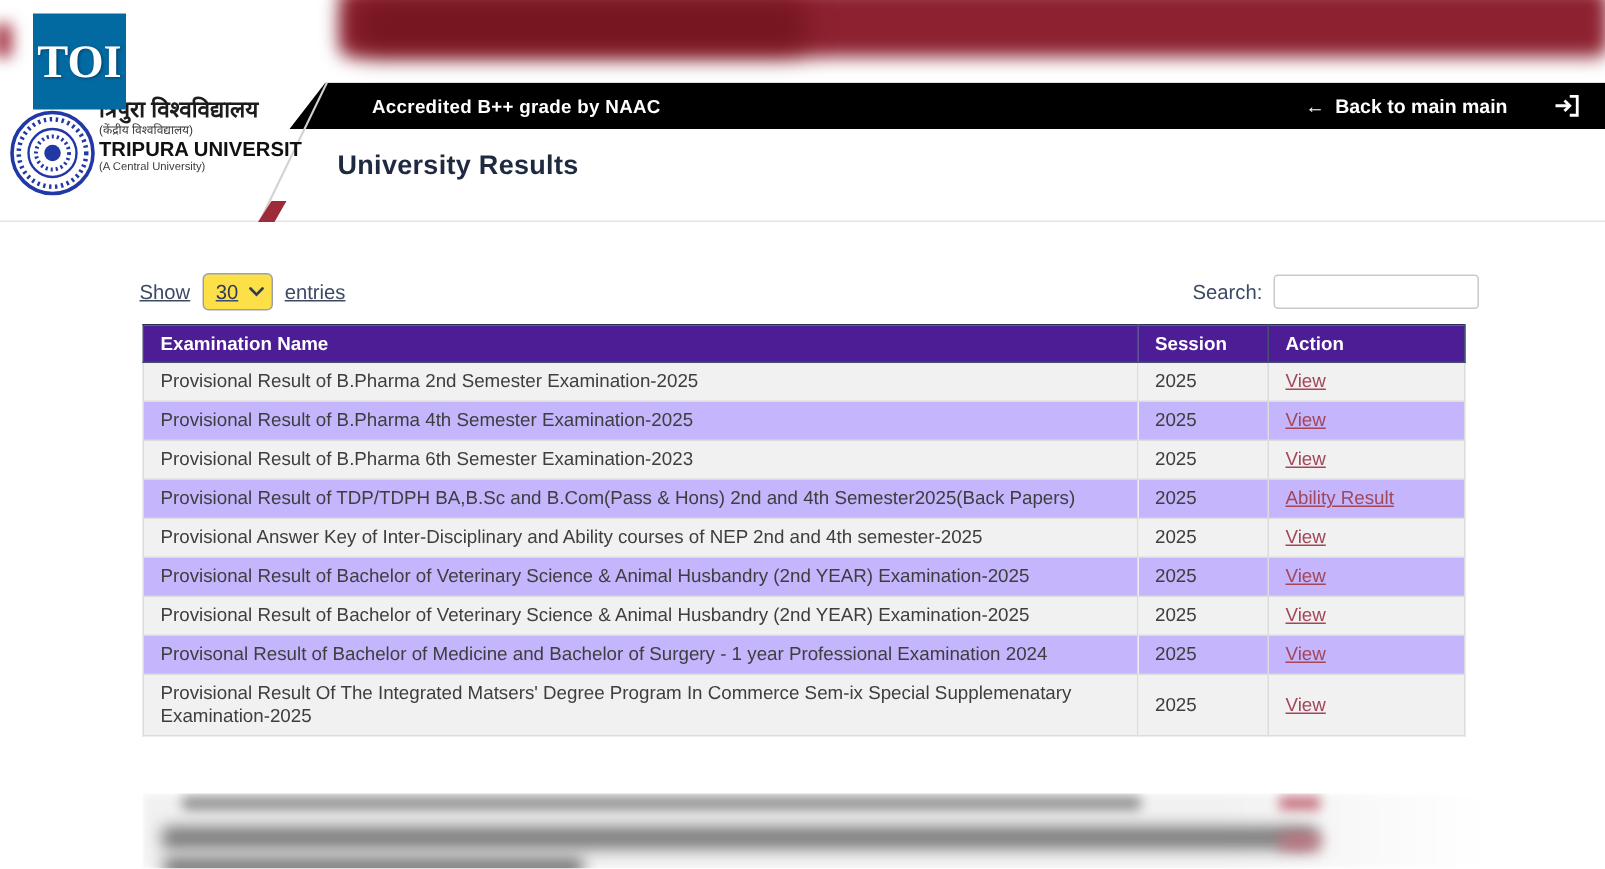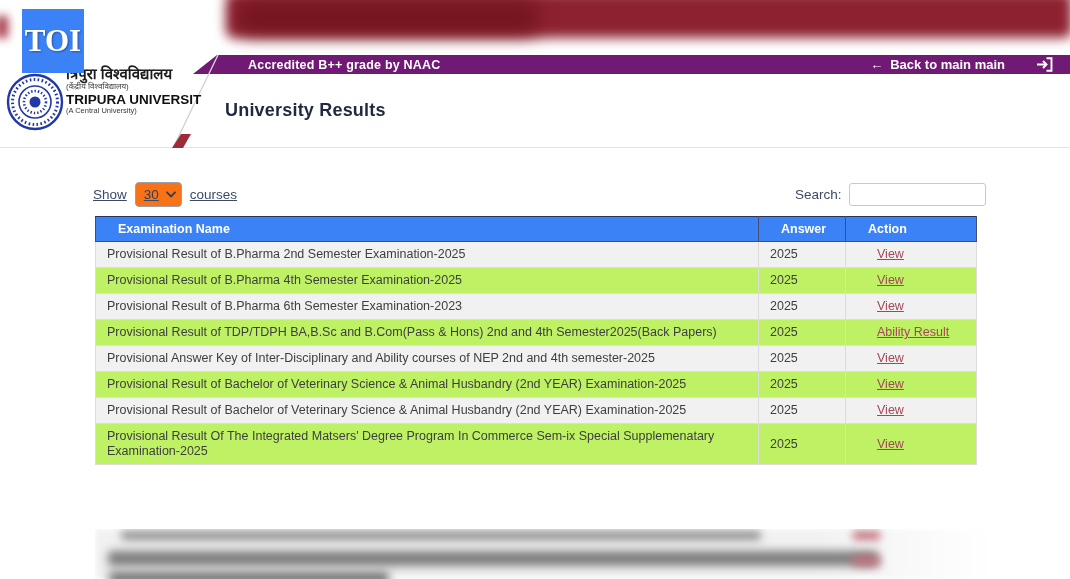--- a/index.html
+++ b/index.html
@@ -16,30 +16,30 @@
   .top-blur  { position:absolute; left:226px; top:-8px; width:846px; height:46px;
                background:#8d2130; border-radius:8px; filter:blur(6px); }
   .top-blur2 { position:absolute; left:238px; top:0px;  width:300px; height:34px;
                background:#76161f; border-radius:10px; filter:blur(9px); }
   .left-smudge { position:absolute; left:-4px; top:16px; width:12px; height:22px;
                background:#a63848; filter:blur(5px); }
 
   
   .toi {
     position:absolute; left:22px; top:9px; width:62px; height:64px;
-    background:#3b82f6; color:#fff; z-index:9;
+    background:#0369a1; color:#fff; z-index:9;
     font-family:"Liberation Serif", serif; font-weight:bold; font-size:31px;
     display:flex; align-items:center; justify-content:center;
     text-shadow:1px 1px 2px rgba(0,0,0,.35);
   }
 
   
   .naac-bar {
-    position:absolute; left:190px; top:55px; width:880px; height:19px;
-    background:#701a75;
+    position:absolute; left:190px; top:55px; width:880px; height:31px;
+    background:#000000;
     clip-path:polygon(27px 0, 100% 0, 100% 100%, 3px 100%);
     display:flex; align-items:center; color:#fff;
   }
   .naac-text { padding-left:58px; font-size:12.5px; font-weight:bold; letter-spacing:.2px; }
   .naac-right { margin-left:auto; display:flex; align-items:center; gap:30px; padding-right:16px; }
   .back-link { font-size:13px; font-weight:bold; display:flex; align-items:center; gap:7px; cursor:pointer; }
   .signin-icon { display:flex; align-items:center; cursor:pointer; }
 
   
   .edge-svg { position:absolute; left:150px; top:50px; width:80px; height:100px; z-index:2; }
@@ -59,21 +59,21 @@
 
   
   .show-group {
     position:absolute; left:93px; top:181px; height:26px;
     display:flex; align-items:center; gap:8px;
     color:#3d4a66; font-size:13.5px;text-decoration:underline;
   }
   .entries-select {
     width:47px; height:25px; border:1px solid #9aa0ad; border-radius:4px;
     display:flex; align-items:center; justify-content:space-between;
-    padding:0 5px 0 8px; color:#2f3d57; font-size:13.5px; background:#f97316; cursor:pointer;
+    padding:0 5px 0 8px; color:#2f3d57; font-size:13.5px; background:#fde047; cursor:pointer;
   }
   .search-group {
     position:absolute; left:795px; top:181px; height:26px;
     display:flex; align-items:center; gap:7px;
     color:#3d4a66; font-size:13.5px;
   }
   .search-input {
     width:137px; height:23px; border:1px solid #c9c9c9; border-radius:3px;
     font-size:13px; padding:0 6px; outline:none; background:#fff;
     font-family:"Liberation Sans", sans-serif;
@@ -82,30 +82,30 @@
   
   .results-table {
     position:absolute; left:95px; top:216px; width:881px;
     border-collapse:collapse; table-layout:fixed;
     font-size:12.5px; background:#fff;
   }
   .results-table col.c-name    { width:663px; }
   .results-table col.c-session { width:87px;  }
   .results-table col.c-action  { width:131px; }
   .results-table th {
-    background:#3b82f6; color:#fff; font-weight:bold; font-size:12.5px;
-    text-align:left; padding:5px 22px; height:25px;
+    background:#4c1d95; color:#fff; font-weight:bold; font-size:12.5px;
+    text-align:left; padding:5px 11px; height:25px;
     border:1px solid #454e72; border-top:1px solid #293156;
   }
   .results-table td {
     color:#3e3e3e; padding:5px 11px; height:25px; line-height:15px;
-    border:1px solid #dcdcdc; background:#bef264; overflow:hidden;
+    border:1px solid #dcdcdc; background:#c4b5fd; overflow:hidden;
   }
   .results-table tbody tr:nth-child(odd) td { background:#f1f1f2; }
-  .action-link { color:#a34758; text-decoration:underline; cursor:pointer;margin-left:20px; }
+  .action-link { color:#a34758; text-decoration:underline; cursor:pointer; }
 
   
   .blur-zone { position:absolute; left:95px; top:529px; width:895px; height:50px; overflow:hidden; }
   .bz-bg { position:absolute; left:0; top:0; width:100%; height:100%;
            background:linear-gradient(90deg,#f1f1f1 0%,#f1f1f1 80%,#ffffff 100%); filter:blur(3px); }
   .bz-t1 { position:absolute; left:26px; top:2px;  width:640px; height:9px;  background:#8f8f8f; filter:blur(4px); border-radius:4px; }
   .bz-t2 { position:absolute; left:13px; top:22px; width:770px; height:15px; background:#7c7c7c; filter:blur(5px); border-radius:4px; }
   .bz-t3 { position:absolute; left:14px; top:43px; width:280px; height:12px; background:#6f6f6f; filter:blur(5px); border-radius:4px; }
   .bz-r1 { position:absolute; left:758px; top:2px;  width:27px; height:9px;  background:#c4717f; filter:blur(4px); }
   .bz-r2 { position:absolute; left:758px; top:27px; width:27px; height:10px; background:#c4717f; filter:blur(5px); }
@@ -160,38 +160,38 @@
 <div class="divider"></div>
 
 <div class="show-group">
   <span>Show</span>
   <span class="entries-select">
     <span>30</span>
     <svg width="10" height="7" viewBox="0 0 10 7">
       <path d="M1 1.3 L5 5.4 L9 1.3" stroke="#2f3d57" stroke-width="1.8" fill="none" stroke-linecap="round"></path>
     </svg>
   </span>
-  <span>courses</span>
+  <span>entries</span>
 </div>
 
 <div class="search-group">
   <span>Search:</span>
   <input class="search-input" type="text" value="" style="">
 </div>
 
 <table class="results-table">
   <colgroup>
       <col class="c-name">
       <col class="c-session">
       <col class="c-action">
     </colgroup>
   <thead>
     <tr>
       <th>Examination Name</th>
-      <th>Answer</th>
+      <th>Session</th>
       <th>Action</th>
     </tr>
   </thead>
   <tbody>
       <tr>
     <td>Provisional Result of B.Pharma 2nd Semester Examination-2025</td>
     <td>2025</td>
     <td><a class="action-link">View</a></td>
   </tr>
       <tr>
@@ -214,20 +214,25 @@
     <td>2025</td>
     <td><a class="action-link">View</a></td>
   </tr>
       <tr>
     <td>Provisional Result of Bachelor of Veterinary Science &amp; Animal Husbandry (2nd YEAR) Examination-2025</td>
     <td>2025</td>
     <td><a class="action-link">View</a></td>
   </tr>
       <tr>
     <td>Provisional Result of Bachelor of Veterinary Science &amp; Animal Husbandry (2nd YEAR) Examination-2025</td>
+    <td>2025</td>
+    <td><a class="action-link">View</a></td>
+  </tr>
+      <tr>
+    <td>Provisonal Result of Bachelor of Medicine and Bachelor of Surgery - 1 year Professional Examination 2024</td>
     <td>2025</td>
     <td><a class="action-link">View</a></td>
   </tr>
       <tr>
     <td>Provisional Result Of The Integrated Matsers' Degree Program In Commerce Sem-ix Special Supplemenatary Examination-2025</td>
     <td>2025</td>
     <td><a class="action-link">View</a></td>
   </tr>
     </tbody>
 </table>

